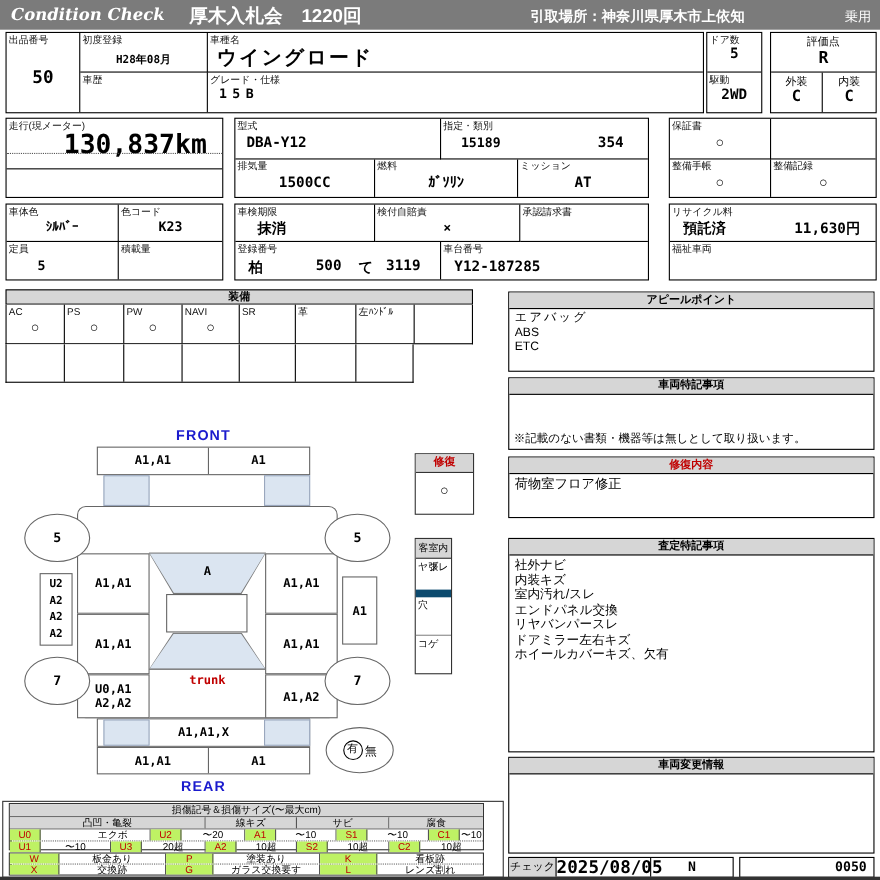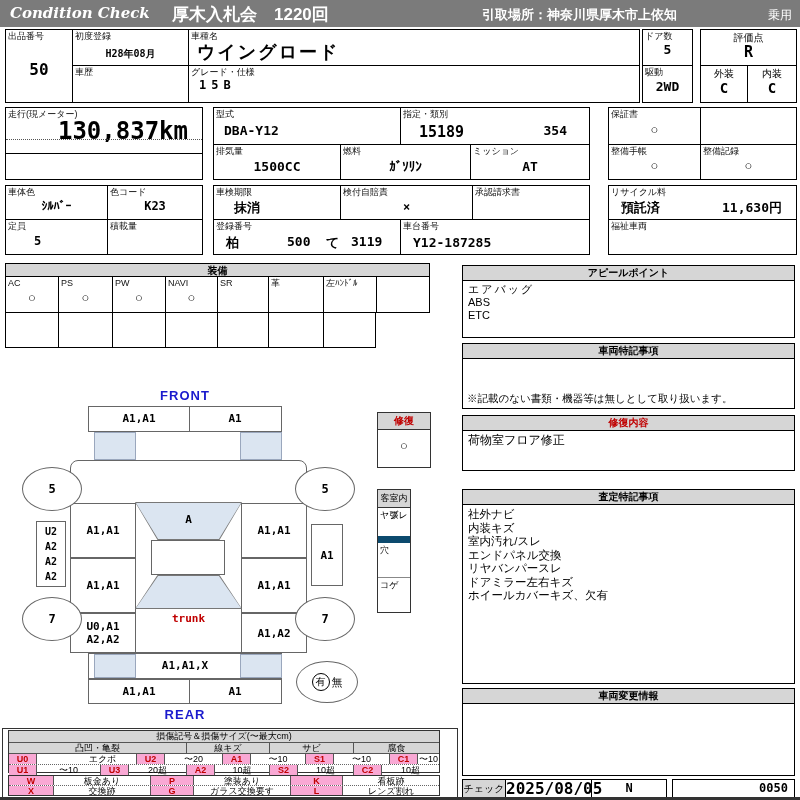--- a/index.html
+++ b/index.html
@@ -20,21 +20,21 @@
   .dtxt{font-family:"DejaVu Sans Mono","Liberation Mono",monospace;font-weight:bold;font-size:11px;}
   .lamp{position:absolute;background:#dbe5f1;border:1px solid #9aa7bd;box-sizing:border-box;}
   .ell{position:absolute;border:1px solid #666;border-radius:50%;box-sizing:border-box;background:#fff;
        display:flex;align-items:center;justify-content:center;}
   .flexrow{display:flex;}
   .eq-cell{box-sizing:border-box;border-right:1px solid #000;position:relative;}
   .eq-cell:last-child{border-right:none;}
   .leg-c{box-sizing:border-box;border-right:1px solid #555;font-size:9px;line-height:10px;
          text-align:center;overflow:hidden;white-space:nowrap;}
   .leg-c:last-child{border-right:none;}
-  .code{background:#f9a8d4;color:#c00000;font-weight:bold;}
+  .code{background:#bef264;color:#c00000;font-weight:normal;}
   .red{color:#c00000;}
   .blue{color:#1a1acd;}
   .circ{font-size:13px;}
 </style>
 </head>
 <body>
 
 <div id="sheet">
 
   <div class="hdrbar">
@@ -100,21 +100,21 @@
     <div class="abs" style="left:0;top:45px;width:196px;border-top:1px solid #000;"></div>
   </div>
 
   <div class="bx" style="left:213px;top:107px;width:377px;height:73px;">
     <div class="cell" style="left:0;top:0;width:187px;height:37px;border-right:1px solid #000;border-bottom:1px solid #000;">
       <span class="l">型式</span>
       <div class="abs v" style="left:10px;top:15px;font-size:13px;">DBA-Y12</div>
     </div>
     <div class="cell" style="left:187px;top:0;width:188px;height:37px;border-bottom:1px solid #000;">
       <span class="l">指定・類別</span>
-      <span class="abs v" style="left:18px;top:15px;font-size:15px;">15189</span>
+      <span class="abs v" style="left:18px;top:15px;font-size:12px;">15189</span>
       <span class="abs v" style="right:22px;top:15px;font-size:13px;margin-left:37px;">354</span>
     </div>
     <div class="cell" style="left:0;top:37px;width:127px;height:34px;border-right:1px solid #000;">
       <span class="l">排気量</span>
       <div class="vc v" style="top:14px;font-size:13px;">1500CC</div>
     </div>
     <div class="cell" style="left:127px;top:37px;width:130px;height:34px;border-right:1px solid #000;">
       <span class="l">燃料</span>
       <div class="vc v" style="top:14px;font-size:13px;">ｶﾞｿﾘﾝ</div>
     </div>

